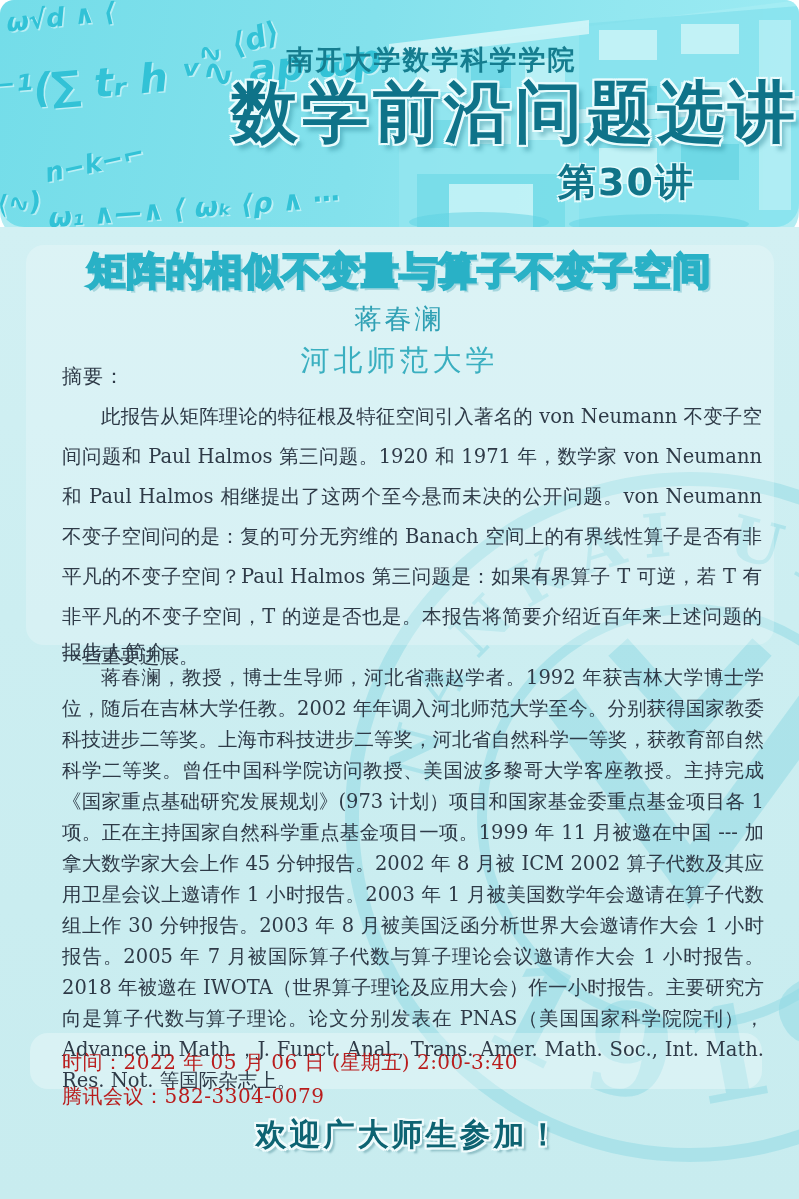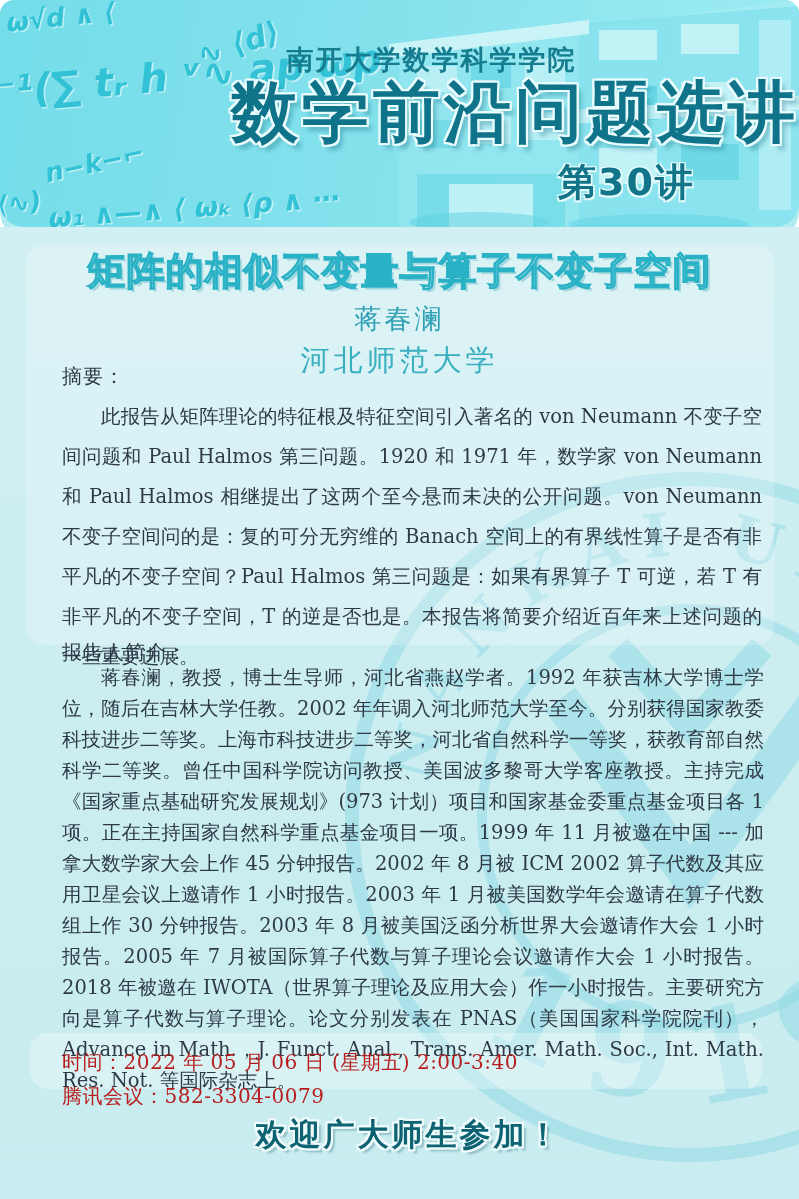--- a/index.html
+++ b/index.html
@@ -39,21 +39,21 @@
   
   .body-area{position:absolute;top:227px;left:0;width:799px;height:972px;
     background:linear-gradient(180deg,#d2f0f3 0%,#cceef1 40%,#c8ecef 100%);}
   .seal{position:absolute;top:0;left:0;width:799px;height:972px;pointer-events:none;}
   .panel{position:absolute;background:rgba(255,255,255,.22);border-radius:18px;}
   .panel-abstract{left:26px;top:18px;width:748px;height:400px;}
   .panel-schedule{left:30px;top:806px;width:732px;height:56px;background:rgba(255,255,255,.3);}
 
   .talk-title{position:absolute;top:246px;left:0;width:799px;text-align:center;
     font-family:"DejaVu Sans","Liberation Sans",sans-serif;
-    font-size:38px;font-weight:normal;letter-spacing:1px;
+    font-size:38px;font-weight:bold;letter-spacing:1px;
     color:#cdeff2;-webkit-text-stroke:2.5px #29b1c6;
     text-shadow:3px 3px 0 rgba(35,150,170,.30);}
   .speaker{position:absolute;top:301px;left:0;width:799px;text-align:center;
     font-size:27px;color:#2fa0b4;letter-spacing:3px;}
   .affiliation{position:absolute;top:341px;left:0;width:799px;text-align:center;
     font-size:29px;color:#3aafc0;letter-spacing:4px;}
 
   .section-label{position:absolute;left:62px;font-size:20px;color:#2e3a47;letter-spacing:1px;}
   .abstract-label{top:363px;}
   .abstract-text{position:absolute;top:397px;left:62px;width:700px;

